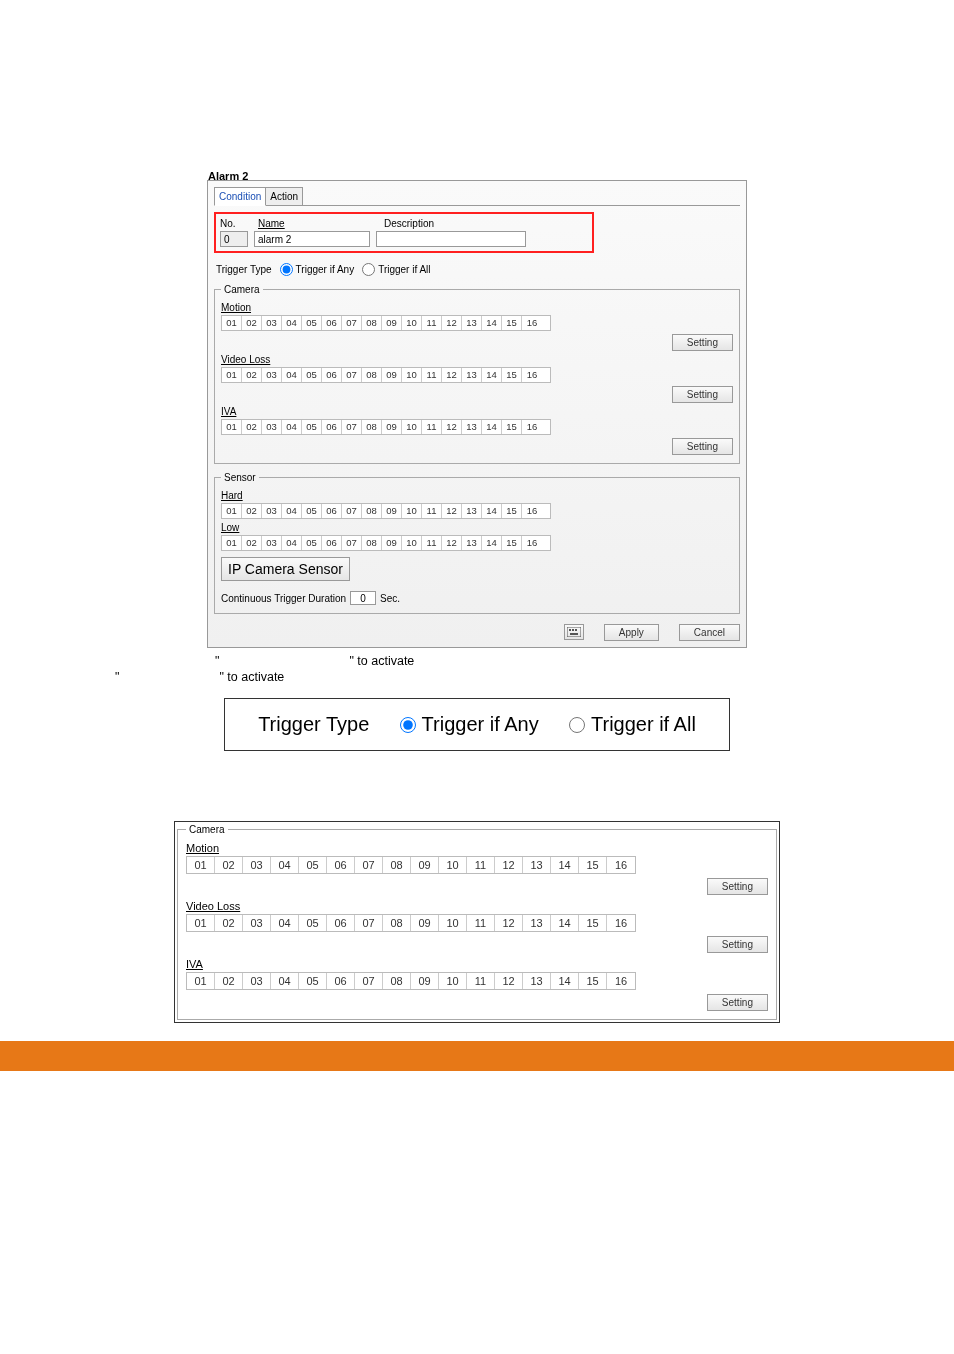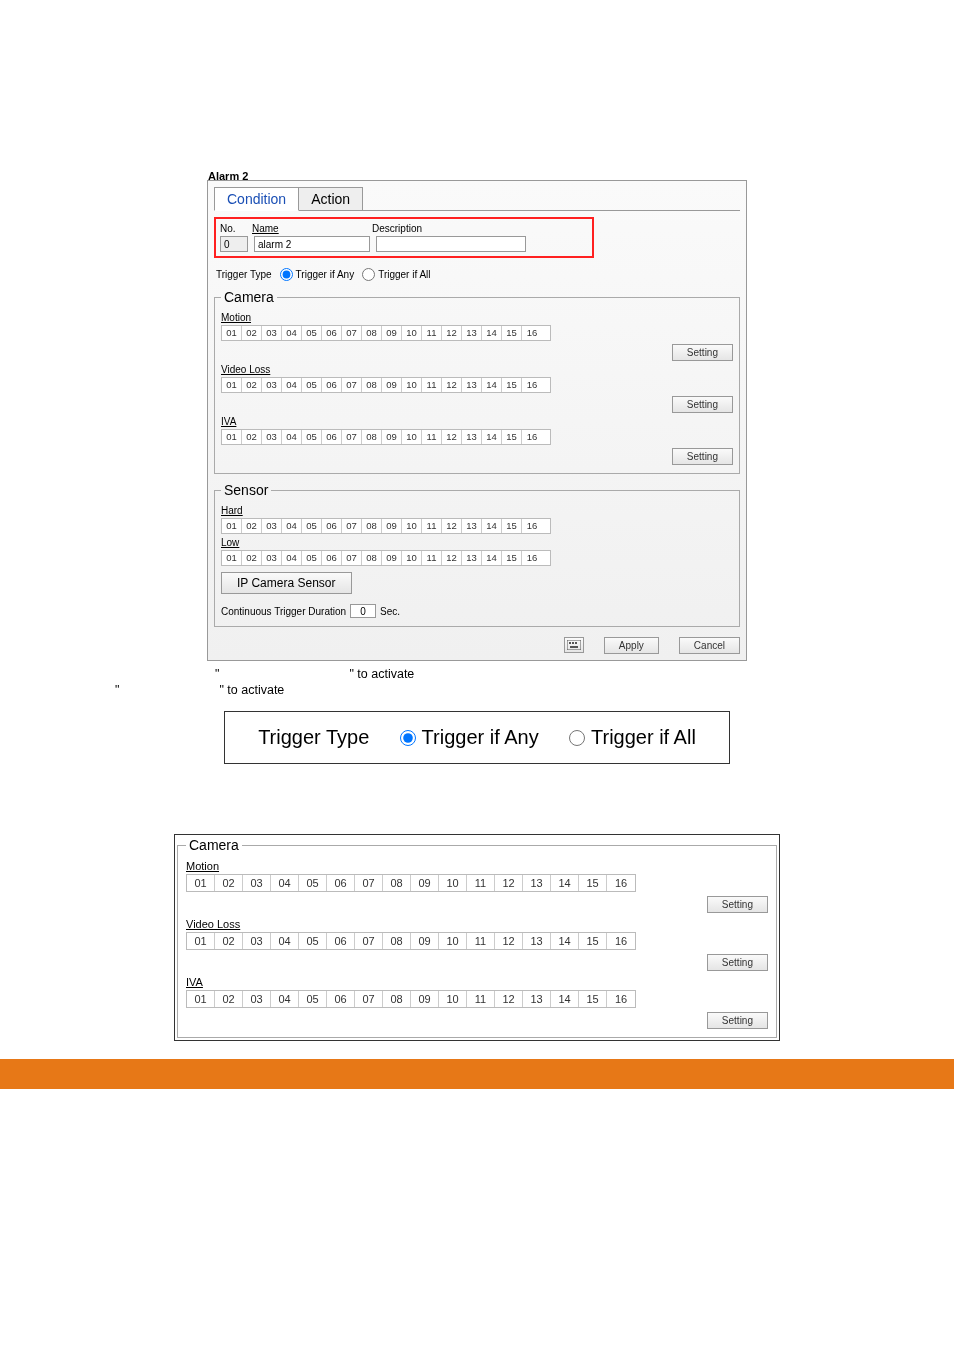--- a/index.html
+++ b/index.html
@@ -22,45 +22,45 @@
       background: linear-gradient(#fafafa, #f0f0f0);
       text-align: left;
       padding: 6px;
     }
     .tabs {
       display: flex;
       border-bottom: 1px solid #999;
       margin-bottom: 6px;
     }
     .tab {
-      padding: 3px 12px;
+      padding: 3px 4px;
       border: 1px solid #999;
       border-bottom: none;
       background: #eee;
-      font-size: 14px;
+      font-size: 10px;
       margin-right: -1px;
       cursor: pointer;
     }
     .tab.selected {
       background: #fff;
       color: #1a4fb5;
       font-weight: normal;
       border-bottom: 1px solid #fff;
       margin-bottom: -1px;
     }
     .header-row {
       display: flex;
       align-items: center;
       gap: 6px;
       border: 2px solid #ff2020;
       padding: 4px;
       width: 380px;
       margin-bottom: 6px;
     }
-    .hdr-labels { display: flex; font-size: 10px; }
+    .hdr-labels { display: flex; gap: 6px; font-size: 10px; }
     .hdr-labels span { display: inline-block; }
     .hdr-labels .l-no { width: 32px; }
     .hdr-labels .l-name { width: 120px; text-decoration: underline; }
     .header-inputs { display: flex; gap: 6px; align-items:center; margin-top:2px;}
     .inp {
       border: 1px solid #999;
       background: #f7f7f7;
       font-size: 10px;
       padding: 1px 3px;
       height: 16px;
@@ -77,21 +77,21 @@
     }
     .radio-opt { display:inline-flex; align-items:center; gap:3px; }
     .radio-opt input { margin:0; }
     
     fieldset {
       border: 1px solid #aaa;
       margin: 4px 0;
       padding: 4px 6px 8px 6px;
       font-size: 10px;
     }
-    fieldset legend { padding: 0 3px; font-size: 14px; }
+    fieldset legend { padding: 0 3px; font-size: 10px; }
     .subhead { font-size: 10px; margin: 3px 0 2px 0; text-decoration: underline; }
     .num-row {
       display: flex;
       flex-wrap: wrap;
       gap: 0;
       border: 1px solid #bbb;
       background: #fff;
       width: 330px;
       margin-bottom: 2px;
     }
@@ -124,21 +124,21 @@
       color: #333;
     }
     .btn-row { text-align: right; margin-top: 6px; display:flex; justify-content:flex-end; gap:20px; }
     .keyboard-icn {
       width:20px; height:16px; display:inline-flex; align-items:center; justify-content:center;
       border:1px solid #999; background:linear-gradient(#fafafa,#e5e5e5); cursor:pointer;
     }
     
     .ip-sensor-btn {
       border:1px solid #999; background:linear-gradient(#fafafa,#e5e5e5);
-      padding:3px 15px; font-size:12px; cursor:pointer; margin-top:4px;
+      padding:3px 6px; font-size:14px; cursor:pointer; margin-top:4px;
     }
     .duration-row { font-size:10px; margin-top:10px; display:flex; align-items:center; gap:4px;}
     .inp-dur { width:26px; border:1px solid #999; background:#fff; font-size:10px; text-align:center; height:14px;}
     
     
     .instr { margin-left: 125px; margin-top: 6px; font-size: 12.5px; text-align:left; }
     .instr-line { margin: 2px 0; } 
     
     
     .embed-frame {

